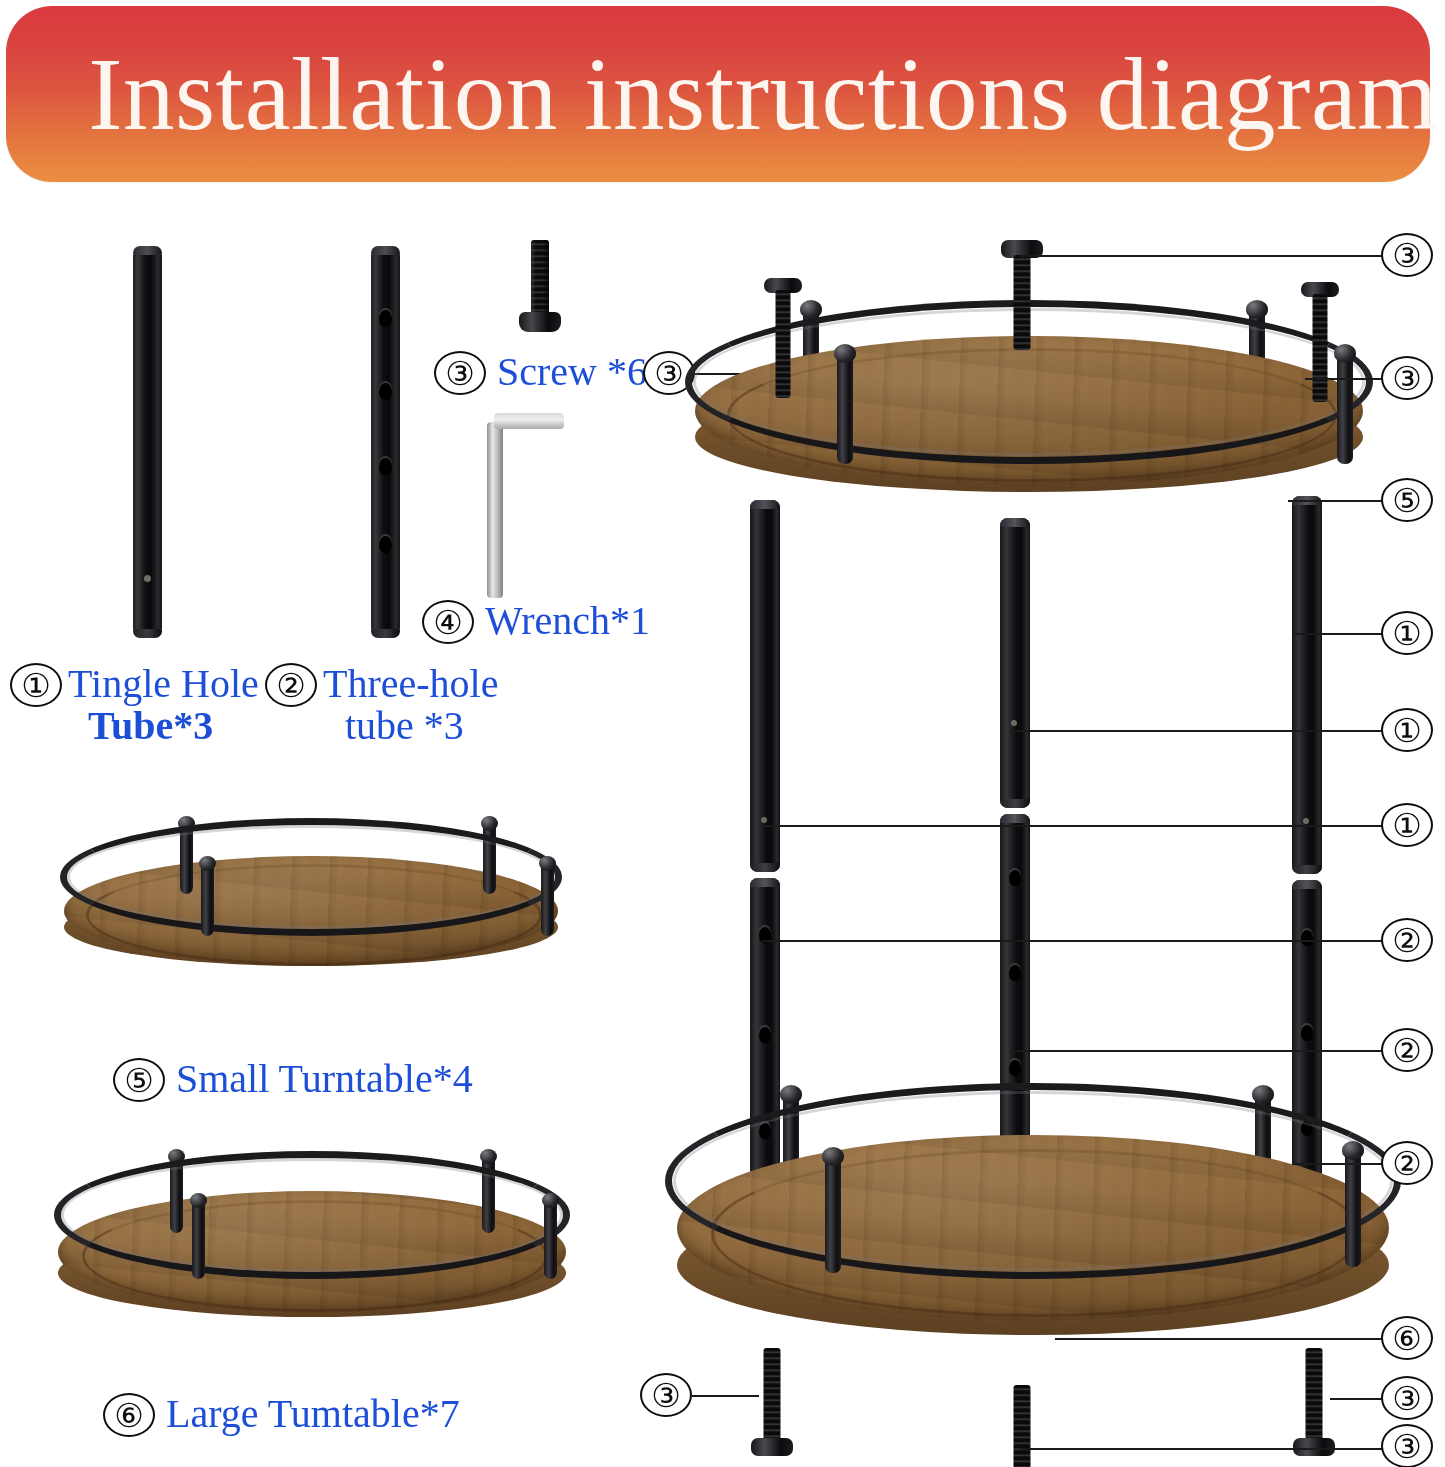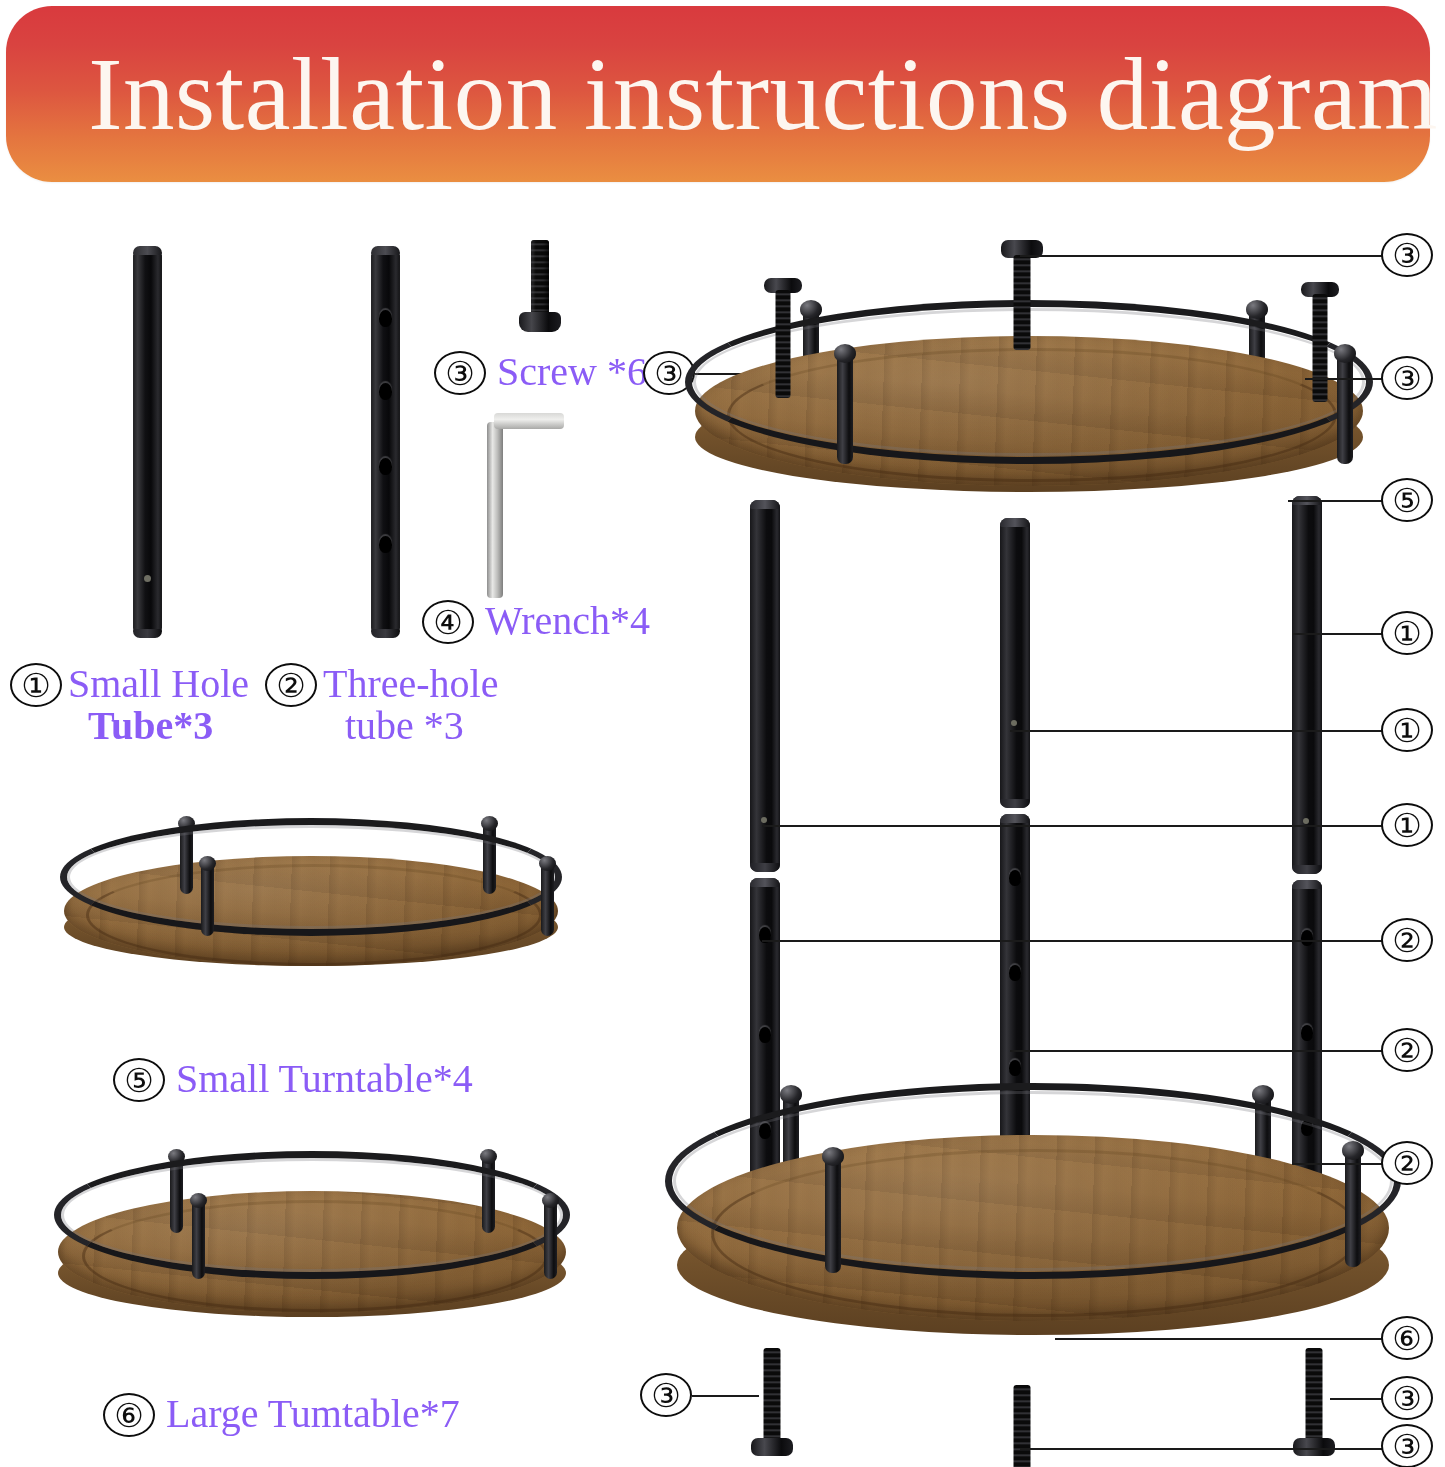--- a/index.html
+++ b/index.html
@@ -17,21 +17,21 @@
     position:absolute;left:0;top:0;width:100%;height:100%;
     display:flex;align-items:center;justify-content:center;
     color:#fdf6f0;font-size:103px;line-height:1;letter-spacing:.5px;
     font-family:"Liberation Serif","DejaVu Serif",serif;
     white-space:nowrap;
     padding-left:45px;
   }
 
   
   .abs{position:absolute;}
-  .lbl{position:absolute;font-size:37px;line-height:1.14;color:#8b5cf6;white-space:pre;}
+  .lbl{position:absolute;font-size:37px;line-height:1.14;color:#1d4ed8;white-space:pre;}
 
   
   .cnum{position:absolute;width:52px;height:44px;border:2.6px solid #0d0d0d;border-radius:50%;
         display:flex;align-items:center;justify-content:center;
         font-size:33px;color:#0d0d0d;background:#fff;box-sizing:border-box;}
 
   
   .lead{position:absolute;height:0;border-top:2.2px solid #1a1a1a;}
 
   
@@ -136,26 +136,26 @@
 <div class="lead" style="left:695px;top:373px;width:125px;"></div>
 
 <div class="abs" style="left:482px;top:408px;width:90px;height:190px;">
   <span class="wr-v" style="left:5px;top:14px;width:16px;height:176px;"></span>
   <span class="wr-h" style="left:12px;top:5px;width:70px;height:16px;"></span>
 </div>
 
 <div class="cnum" style="left:422px;top:600px;">
     <span>④</span>
   </div>
-<div class="lbl" style="left:485px;top:598px;font-size:40px;">Wrench*4</div>
+<div class="lbl" style="left:485px;top:598px;font-size:40px;">Wrench*1</div>
 
 <div class="cnum" style="left:10px;top:663px;">
     <span>①</span>
   </div>
-<div class="lbl" style="left:68px;top:661px;font-size:40px;">Small Hole</div>
+<div class="lbl" style="left:68px;top:661px;font-size:40px;">Tingle Hole</div>
 <div class="lbl" style="left:88px;top:703px;font-size:40px;font-weight:bold;">Tube*3</div>
 
 <div class="cnum" style="left:265px;top:663px;">
     <span>②</span>
   </div>
 <div class="lbl" style="left:323px;top:661px;font-size:40px;">Three-hole</div>
 <div class="lbl" style="left:345px;top:703px;font-size:40px;">tube *3</div>
 
 <div class="tt" style="left:58px;top:800px;width:506px;height:180px;">
 

